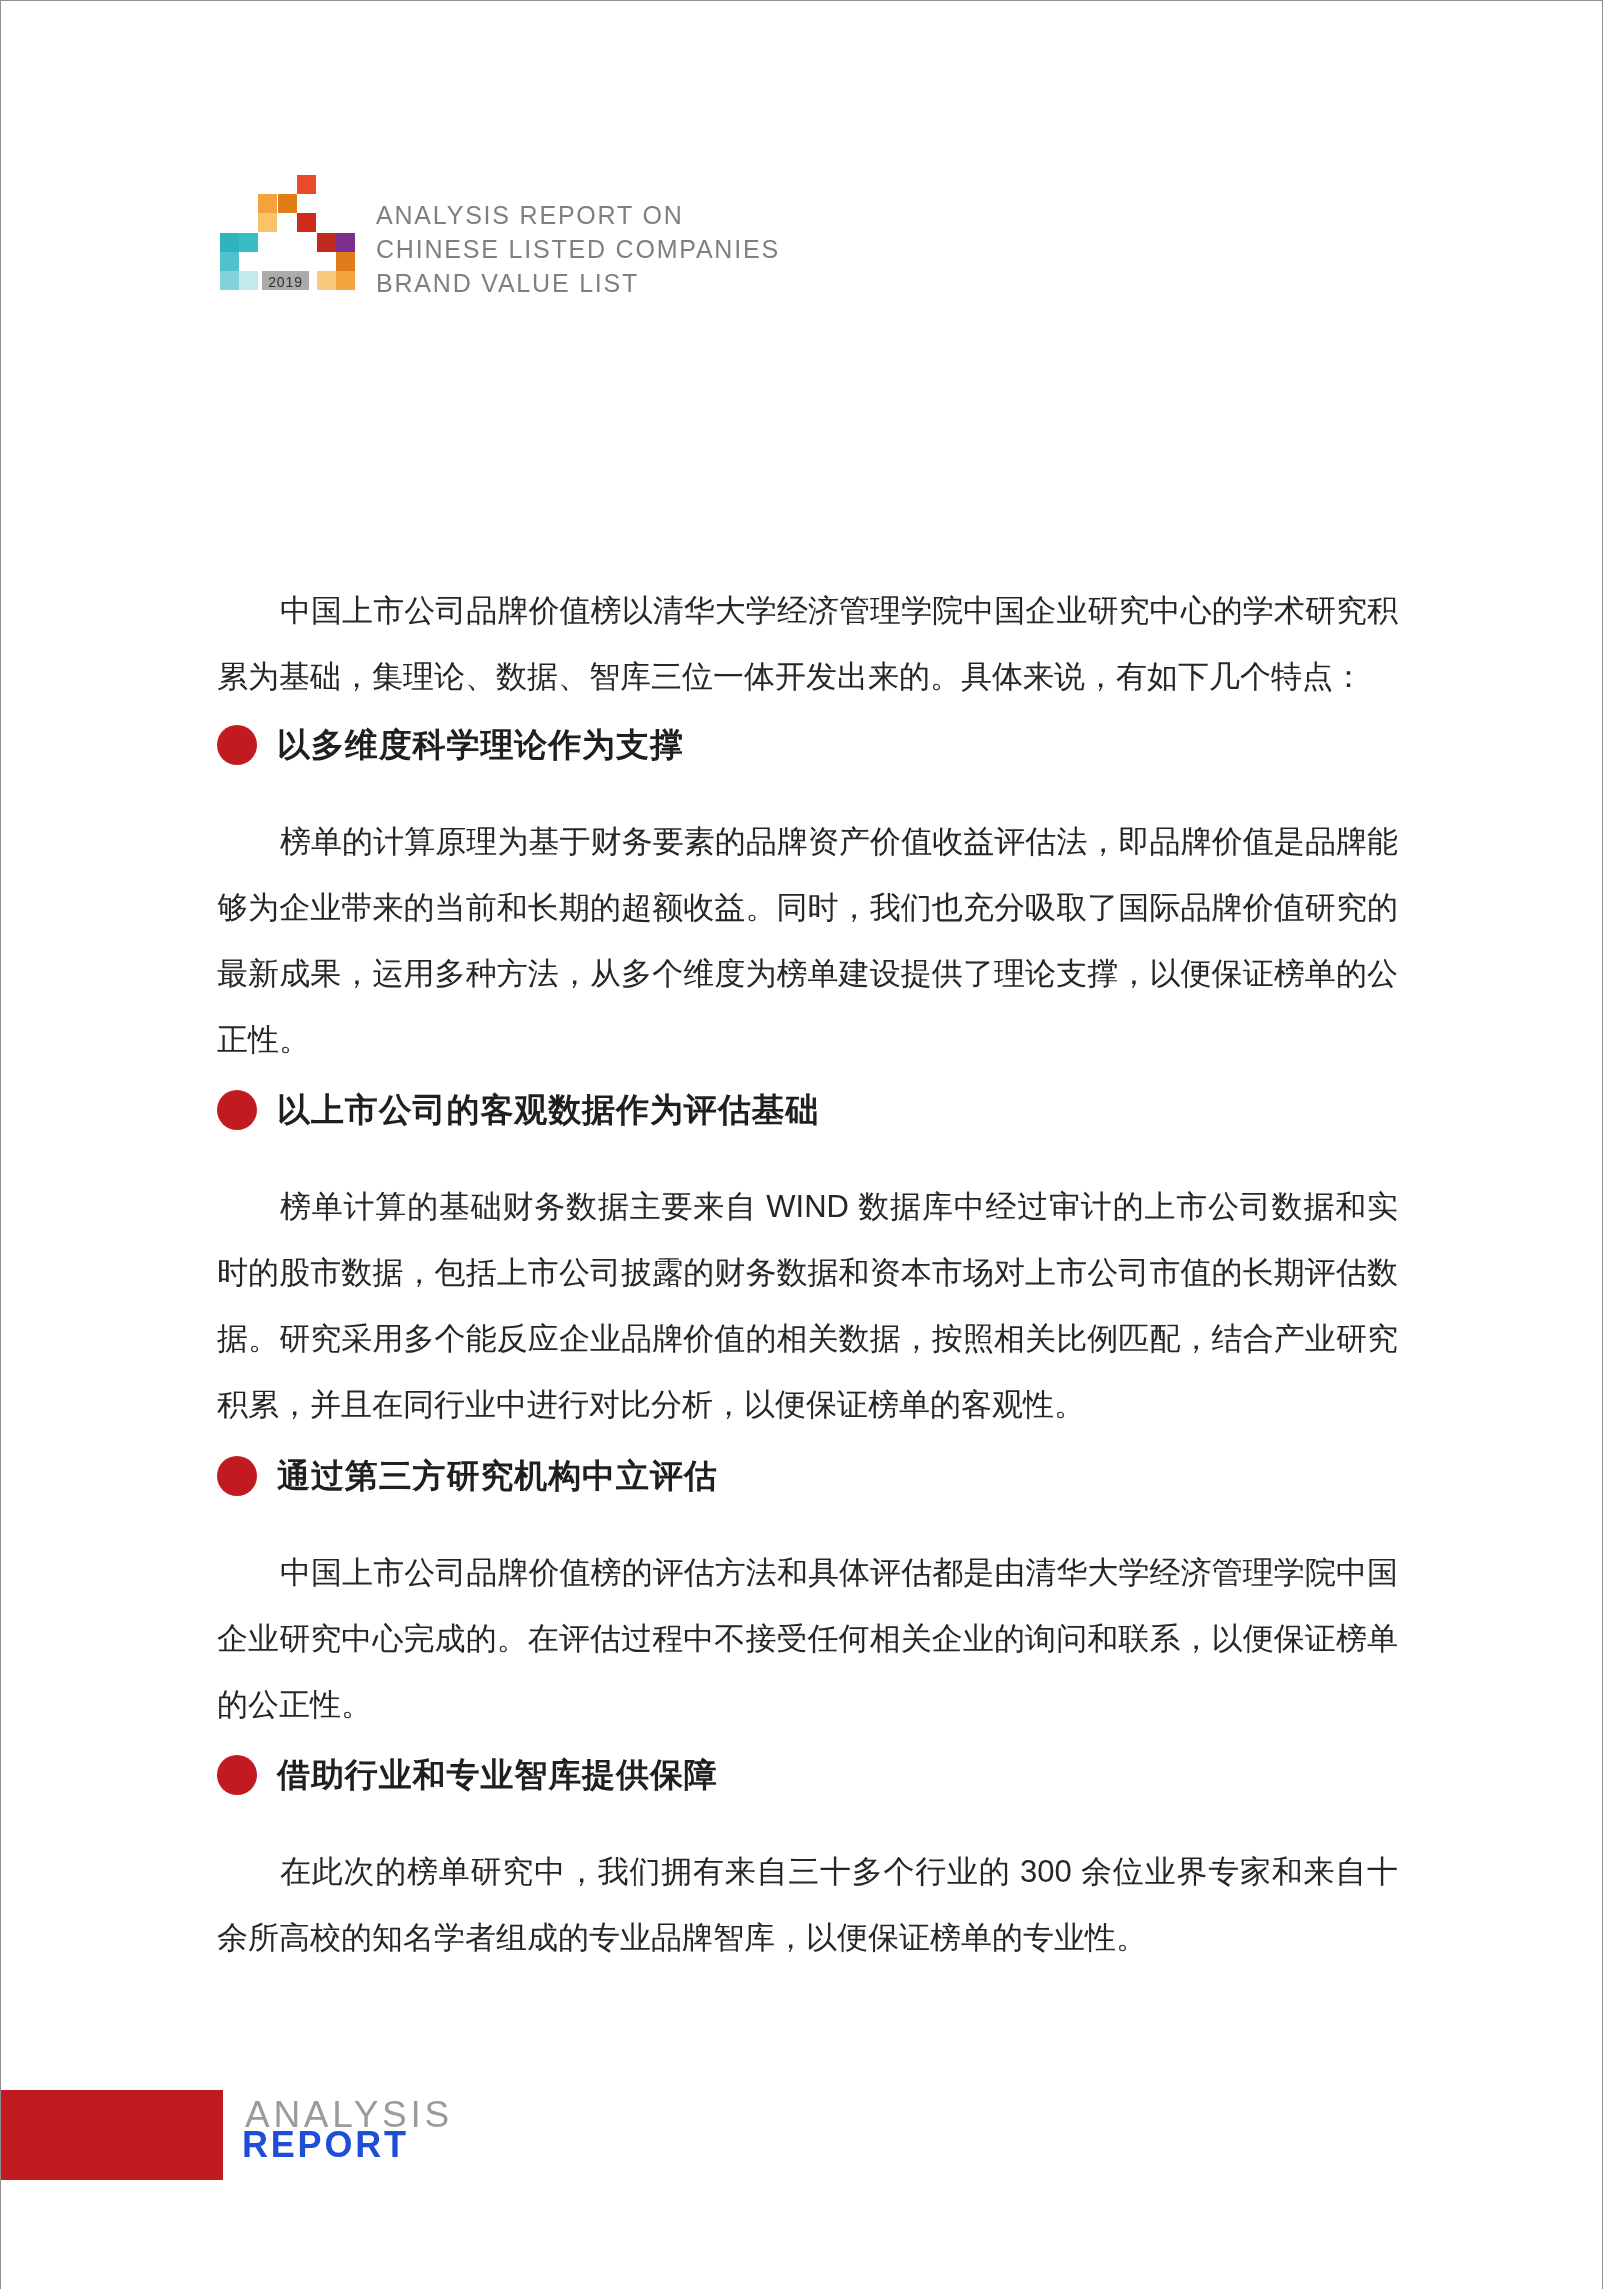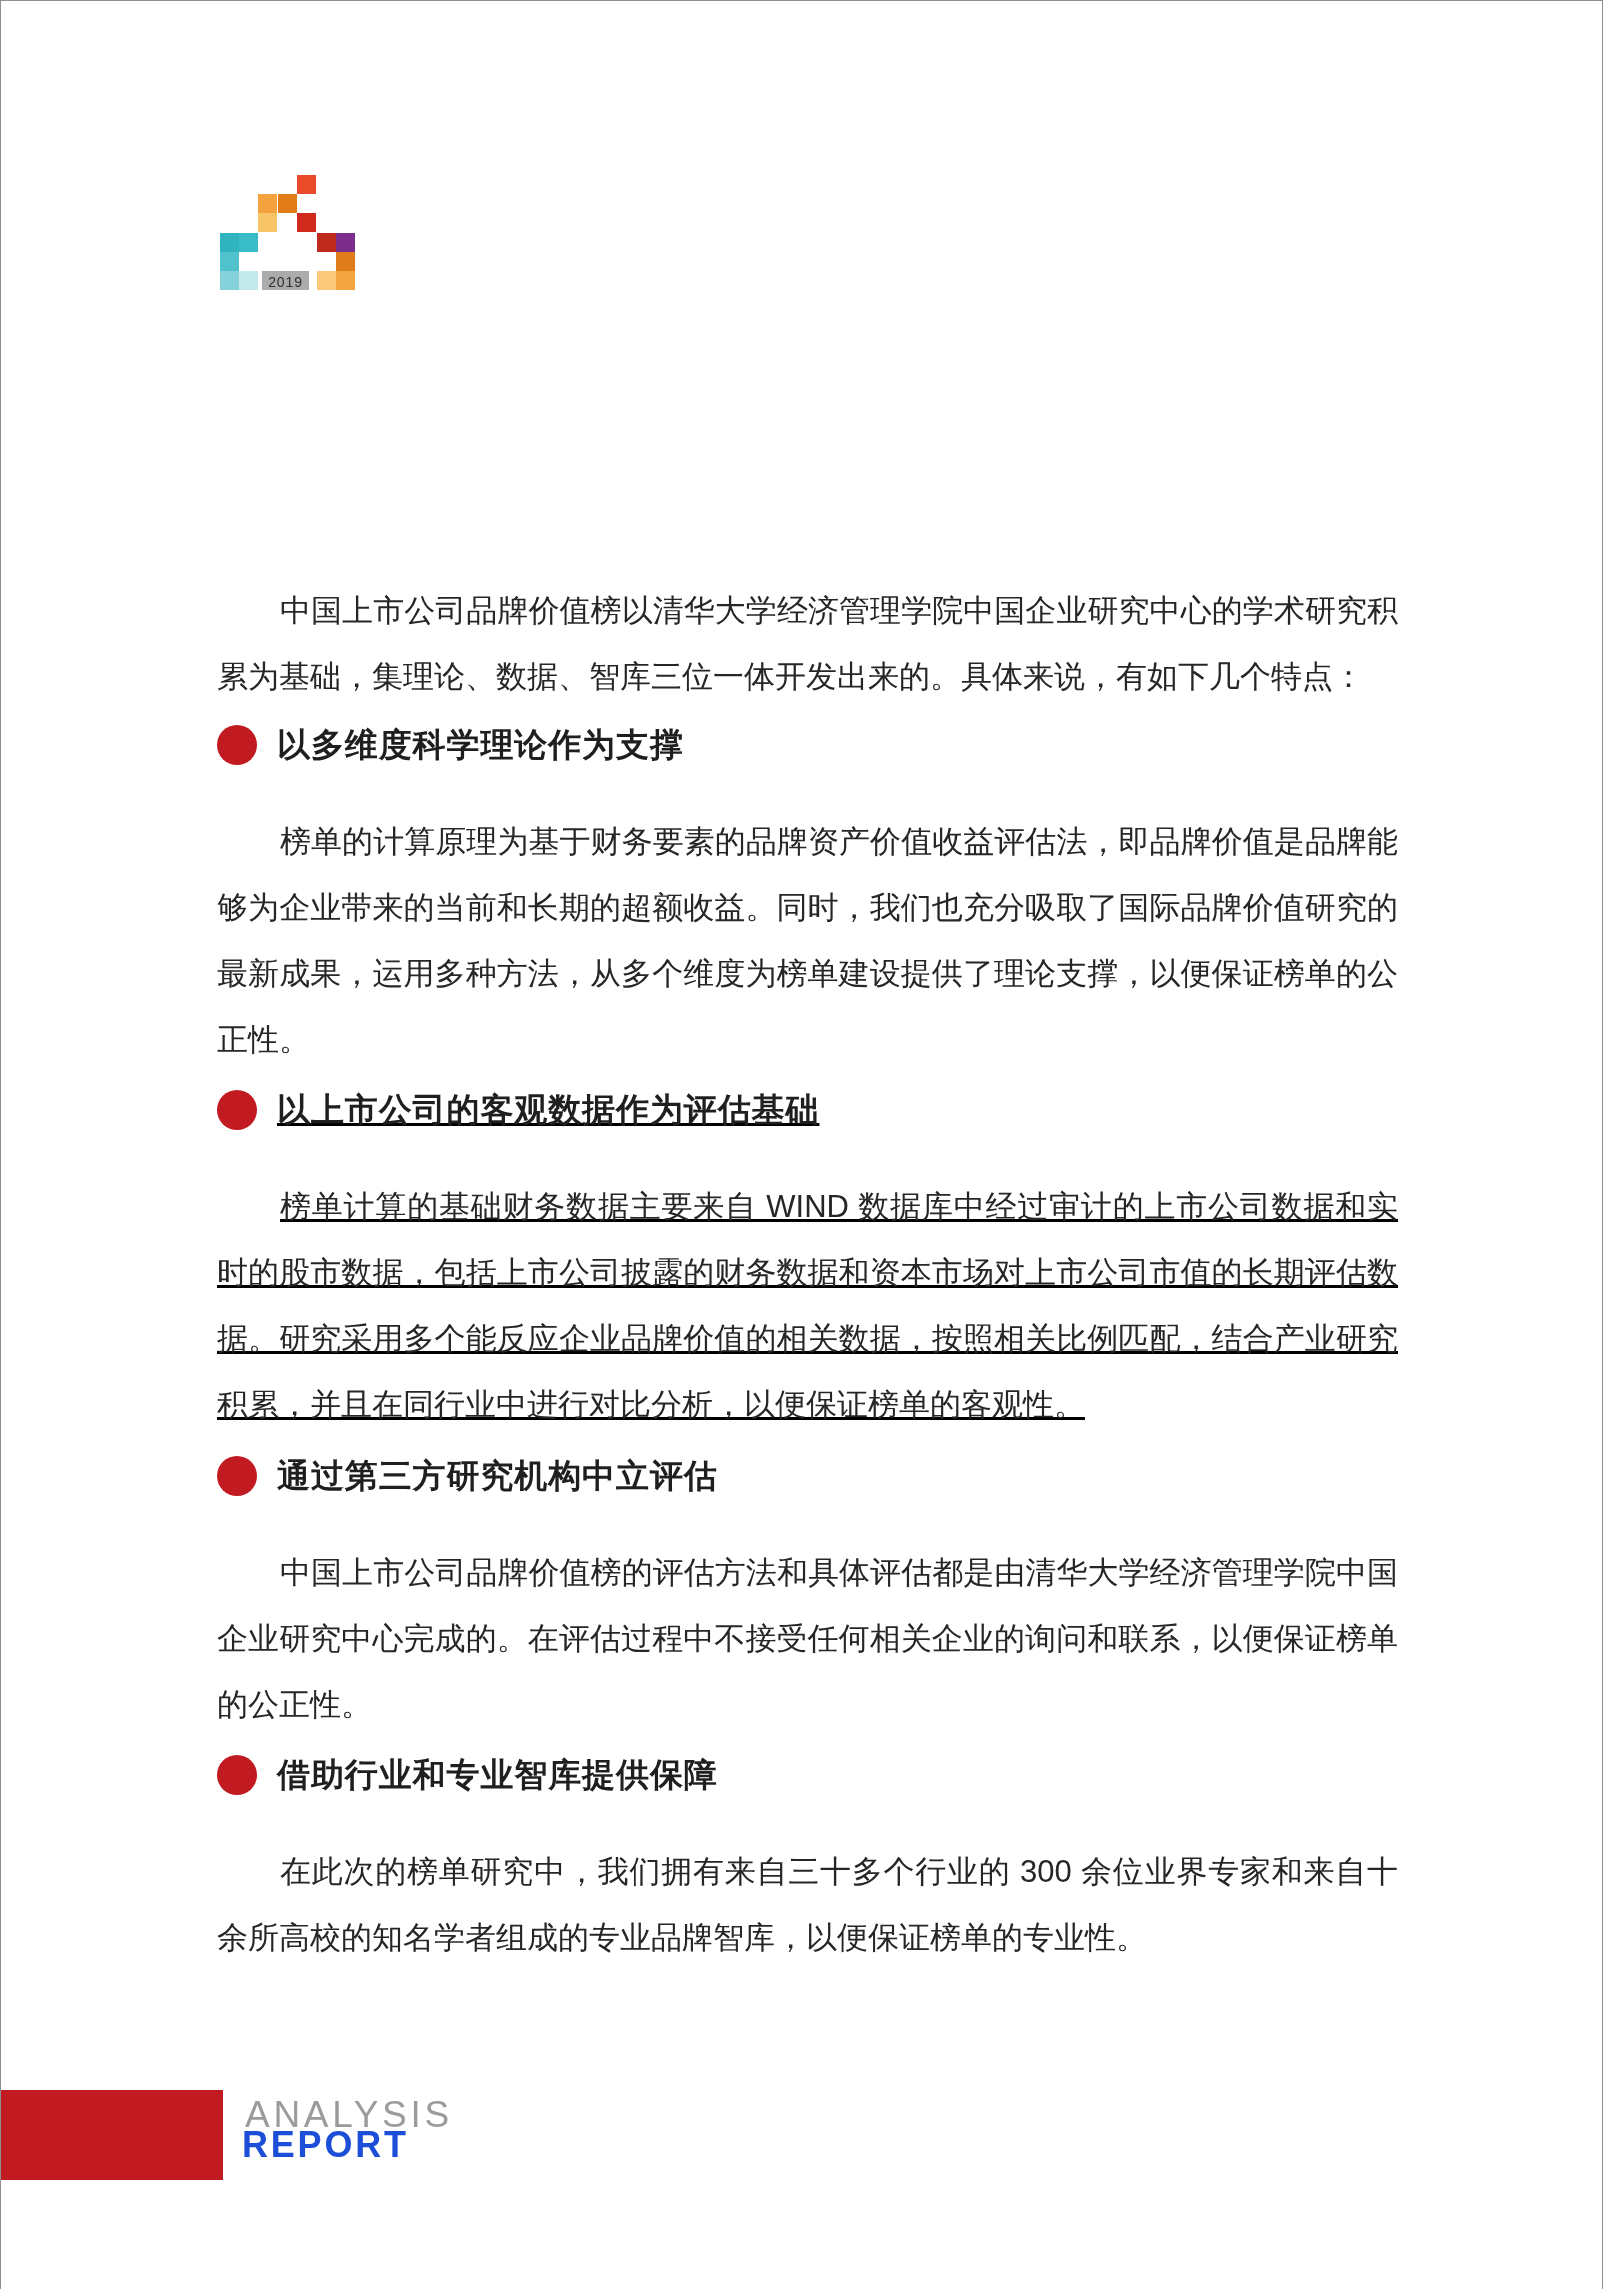--- a/index.html
+++ b/index.html
@@ -44,21 +44,21 @@
   }
   .heading-text {
     margin-left:20px; font-size:33px; font-weight:bold; color:#1f1f1f;
     letter-spacing:0.9px;
   }
   .section-body {
     font-size:31px; line-height:66px; color:#262626;
     text-align:justify; text-indent:63px;
   }
   .sec-0 { top:711px; }
-  .sec-1 { top:1076px;text-decoration:underline; }
+  .sec-1 { top:1076px; }
   .sec-2 { top:1442px; }
   .sec-3 { top:1741px; }
 
   
   .footer-rect {
     position:absolute; left:0; top:2089px; width:222px; height:90px;
     background:#c11a20;
   }
   .footer-analysis {
     position:absolute; left:244px; top:2093px;
@@ -87,20 +87,23 @@
       <div class="mosaic-cell" style="left: 219px; top: 251px; width: 19.4px; height: 19.4px; background: rgb(79, 194, 204);"></div>
       <div class="mosaic-cell" style="left: 335px; top: 251px; width: 19.4px; height: 19.4px; background: rgb(224, 124, 26);"></div>
       <div class="mosaic-cell" style="left: 219px; top: 270px; width: 19.4px; height: 19.4px; background: rgb(133, 210, 218);"></div>
       <div class="mosaic-cell" style="left: 238px; top: 270px; width: 19.4px; height: 19.4px; background: rgb(196, 233, 237);"></div>
       <div class="mosaic-cell" style="left: 316px; top: 270px; width: 19.4px; height: 19.4px; background: rgb(251, 201, 123);"></div>
       <div class="mosaic-cell" style="left: 335px; top: 270px; width: 19.4px; height: 19.4px; background: rgb(244, 164, 63);"></div>
     </div>
   <div class="year-box">
     <span>2019</span>
   </div>
+  <div class="logo-title">ANALYSIS REPORT ON
+CHINESE LISTED COMPANIES
+BRAND VALUE LIST</div>
 
   <p class="intro">中国上市公司品牌价值榜以清华大学经济管理学院中国企业研究中心的学术研究积累为基础，集理论、数据、智库三位一体开发出来的。具体来说，有如下几个特点：</p>
 
   <div class="section sec-0">
     <div class="section-heading">
       <span class="bullet" style="background: rgb(193, 26, 32);"></span>
       <span class="heading-text">以多维度科学理论作为支撑</span>
     </div>
     <p class="section-body">榜单的计算原理为基于财务要素的品牌资产价值收益评估法，即品牌价值是品牌能够为企业带来的当前和长期的超额收益。同时，我们也充分吸取了国际品牌价值研究的最新成果，运用多种方法，从多个维度为榜单建设提供了理论支撑，以便保证榜单的公正性。</p>
   </div>

